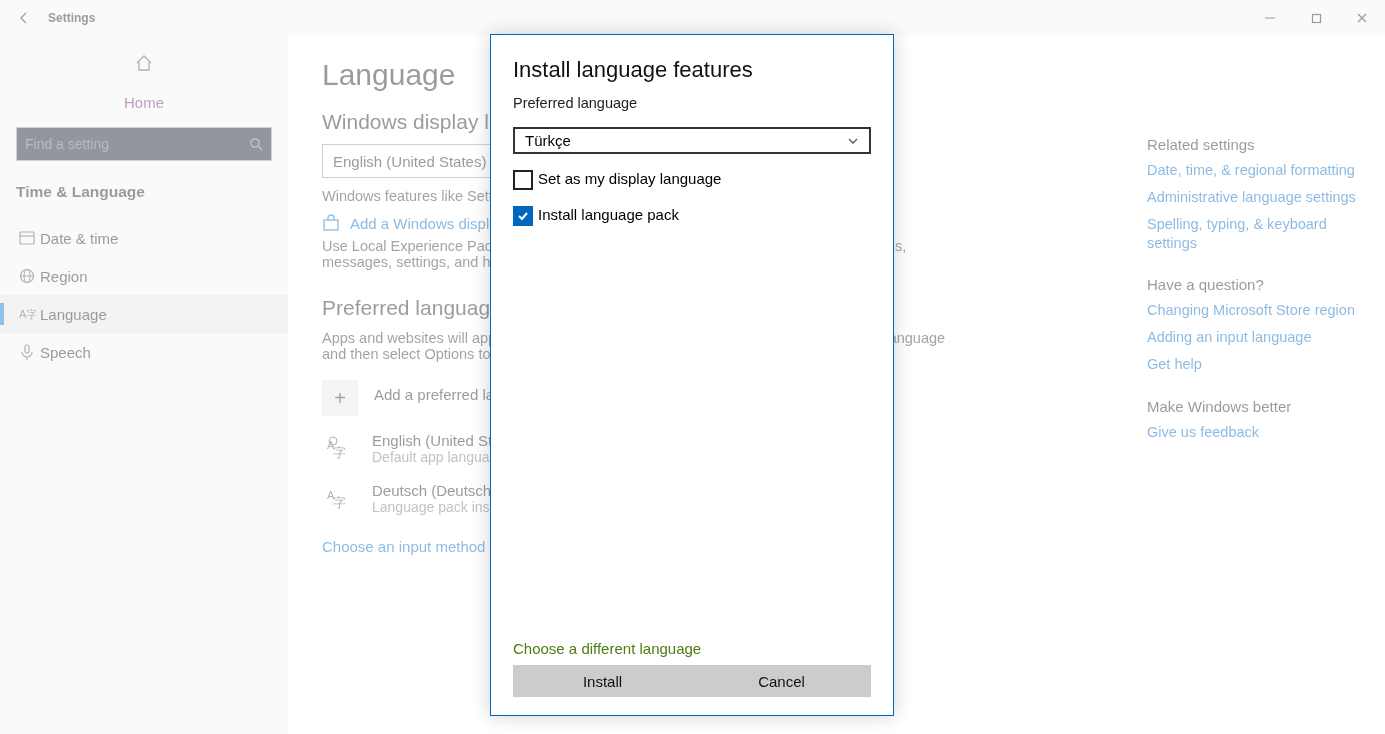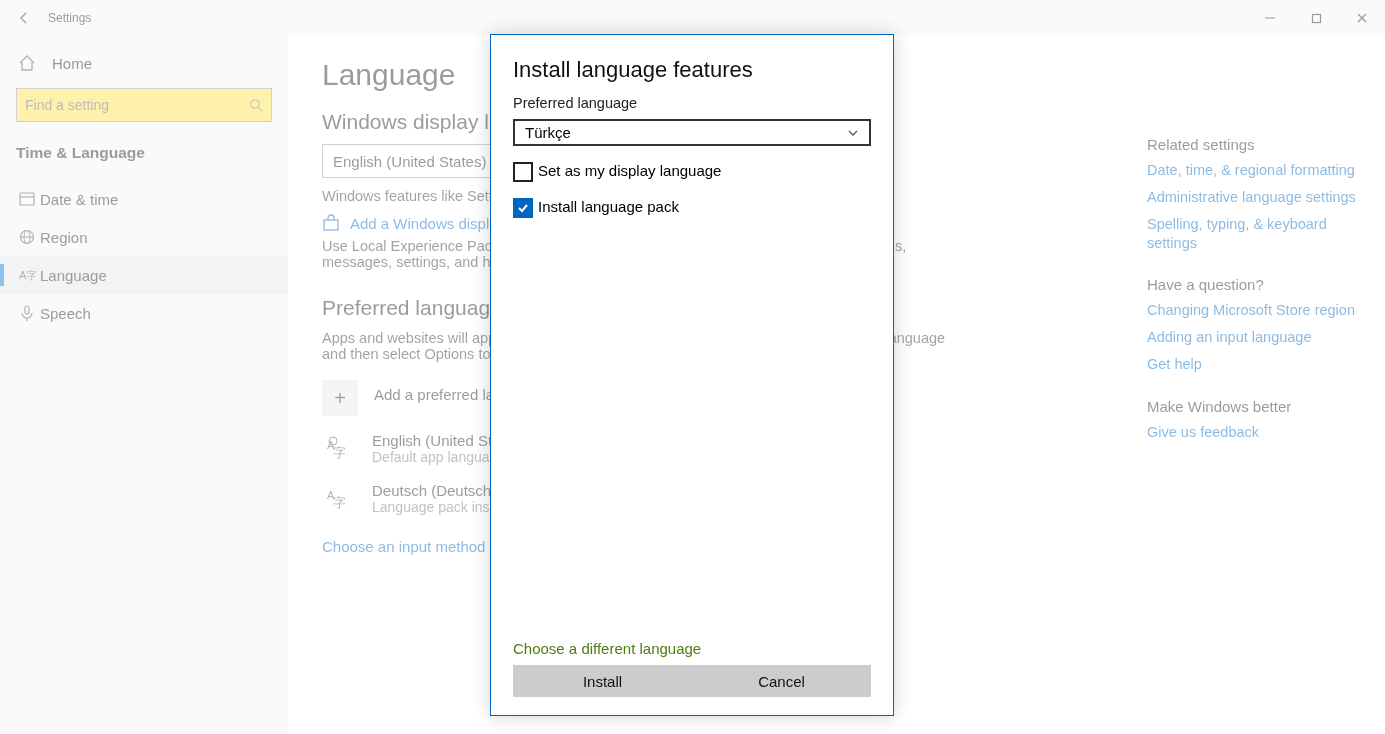--- a/index.html
+++ b/index.html
@@ -1,27 +1,27 @@
 <!DOCTYPE html>
 <html><head>
 <meta charset="utf-8">
 <style>
 * { margin: 0; padding: 0; box-sizing: border-box; font-family: "Segoe UI", sans-serif; }
 body { width: 1385px; height: 734px; overflow: hidden; background: #fff; color: #000; position: relative; }
 
 .titlebar { height: 36px; display: flex; align-items: center; background: #f3f3f3; }
 .titlebar .back { width: 48px; height: 36px; display:flex; align-items:center; justify-content:center; color:#333; }
-.titlebar .title { font-size: 12px; color:#222; }
+.titlebar .title { font-size: 12px; color:#222;font-weight:bold; }
 .titlebar .spacer { flex:1; }
 .win-btn { width: 46px; height: 32px; display:flex; align-items:center; justify-content:center; color:#222; }
 
 .app { display:flex; height: calc(100% - 36px); }
 .sidebar { width: 288px; background:#f3f3f3; padding: 10px 0; }
-.side-home { display:flex; align-items:center; gap:16px; padding: 8px 18px; font-size:15px; color:#0f172a; margin-bottom: 8px; }
-.search-box { margin: 0 16px 14px 16px; height: 34px; border:1px solid #999; background:#fde047; display:flex; align-items:center; padding: 0 8px; color:#6a6a6a; font-size:14px; position:relative;}
+.side-home { display:flex; align-items:center; gap:22px; padding: 8px 18px; font-size:15px; color:#701a75; margin-bottom: 8px; flex-direction: column; }
+.search-box { margin: 0 16px 14px 16px; height: 34px; border:1px solid #999; background:#0f172a; display:flex; align-items:center; padding: 0 8px; color:#6a6a6a; font-size:14px; position:relative;}
 .search-box span.ph { flex:1; }
 .search-box .sicon { font-size:13px; color:#888; }
 .side-head { padding: 8px 16px; font-size:15.5px; font-weight:600; color:#222; margin-bottom: 10px;}
 .side-item { display:flex; align-items:center; gap:4px; padding: 10px 18px; font-size:15px; color:#222; position:relative;}
 .side-item.active { background:#e5e5e5; }
 .side-item.active::before { content:""; position:absolute; left:0; top:8px; bottom:8px; width:4px; background:#0078d7; }
 .side-item .ic { width:18px; height:18px; display:flex; align-items:center; justify-content:center; color:#000000; }
 
 .main { flex:1; padding: 22px 34px; position:relative; overflow:hidden; }
 .h1 { font-size: 30px; font-weight: 400; color:#222; margin-bottom: 18px; }
@@ -41,21 +41,21 @@
 .rightcol .rh { font-size:15px; color:#222; margin-top: 24px; margin-bottom: 8px; }
 .rightcol .rh:first-child { margin-top: 0; }
 .rightcol .rl { font-size:14.5px; color:#0067c0; margin-bottom: 8px; display:block; line-height:1.3;}
 
 
 .dim { position:absolute; left:0; top:0; width:1385px; height:734px; background: rgba(255,255,255,0.55); }
 
 
 .dialog { position:absolute; left: 490px; top: 34px; width: 404px; height: 682px; background:#fff; border:1px solid #0067c0; box-shadow: 0 0 18px rgba(0,0,0,0.18); padding: 22px 22px 18px 22px; display:flex; flex-direction:column; }
 .dlg-title { font-size: 22px; font-weight:400; color:#111; margin-bottom: 12px;}
-.dlg-label { font-size: 14.5px; color:#222; margin-bottom: 8px;}
+.dlg-label { font-size: 14.5px; color:#222; margin-bottom: 16px;}
 .dlg-select { border:2px solid #333; height:27px; display:flex; align-items:center; padding: 0 10px; justify-content:space-between; font-size:15px; margin-bottom: 16px;}
 .dlg-check { display:flex; align-items:flex-start; gap:5px; margin-bottom: 16px; font-size:15px; }
 .cbox { width:20px; height:20px; border:2px solid #222; display:flex; align-items:center; justify-content:center; }
 .cbox.checked { background:#0067c0; border-color:#0067c0; color:#fff; }
 .dlg-spacer { flex:1; }
 .dlg-link { color:#4d7c0f; font-size:15px; margin-bottom: 8px;}
 .dlg-btn-row { display:flex; }
 .dlg-btn { flex:1; height:32px; background:#ccc; border:none; display:flex; align-items:center; justify-content:center; font-size:15px; color:#111; }
 
 svg { display:block; }

